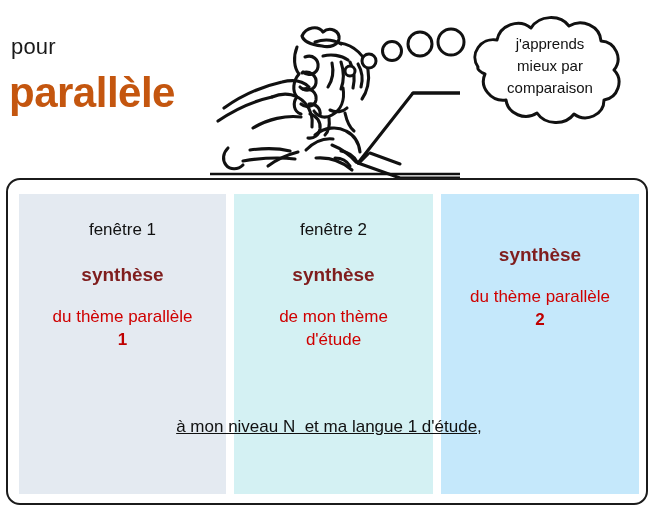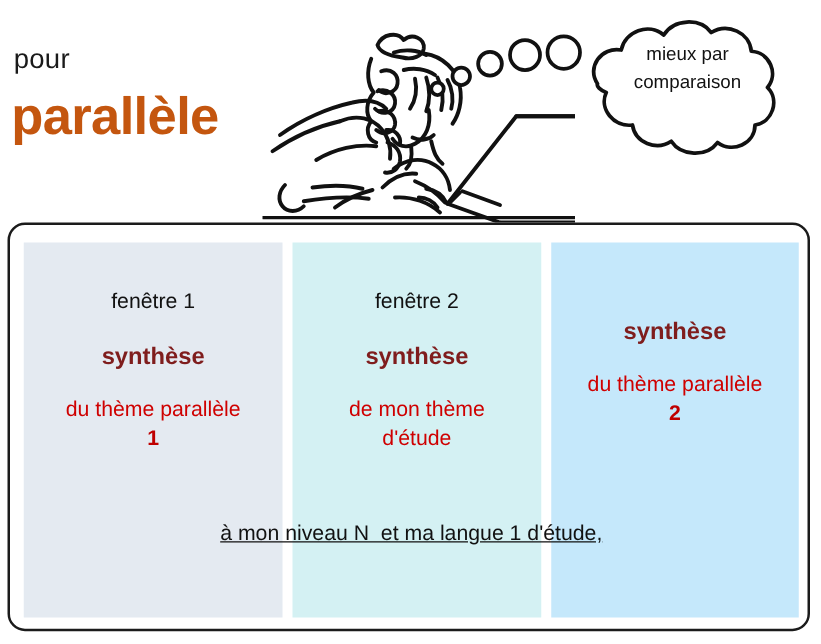--- a/index.html
+++ b/index.html
@@ -75,21 +75,21 @@
   #columns-row {
     position: absolute;
     left: 0; top: 14px;
     width: 642px; height: 300px;
   }
   .window-col {
     position: absolute;
     top: 0;
     height: 300px;
     box-sizing: border-box;
-    padding-top: 37px;
+    padding-top: 26px;
   }
   #col-0 { left: 11px;  width: 207px; background: #e4eaf1; }
   #col-1 { left: 226px; width: 199px; background: #d4f1f3; }
   #col-2 { left: 433px; width: 198px; background: #c5e8fb; }
 
   .col-header {
     text-align: center;
     font-size: 17px;
     color: #111111;
     line-height: 1.2;
@@ -210,20 +210,21 @@
                c10 10 4 28 -10 30
                c0 15 -18 23 -30 14
                c-9 12 -29 11 -37 -1
                c-12 8 -29 1 -31 -13
                c-15 2 -27 -13 -21 -26
                c-5 -2 -8 -5 -7 -7 z"></path>
     </g>
   </svg>
 
   <div id="bubble-text">
+    <div>j'apprends</div>
     <div>mieux par</div>
     <div>comparaison</div>
   </div>
 </div>
 
 <div id="main-panel">
 
   <div id="columns-row">
 
     <div class="window-col" id="col-0" style="background: rgb(228, 234, 241);">

